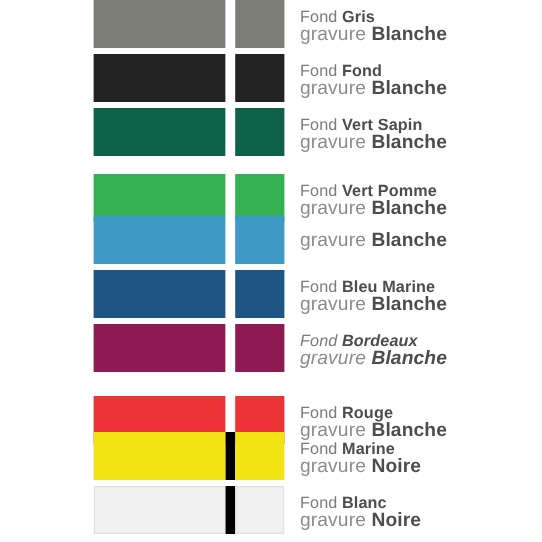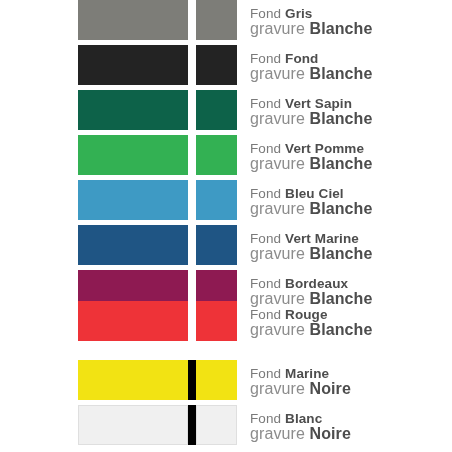--- a/index.html
+++ b/index.html
@@ -124,65 +124,64 @@
       <div class="swatch-band">
         <div class="swatch-main" style="background: rgb(13, 98, 73);"></div>
         <div class="swatch-gap" style="background: rgb(255, 255, 255);"></div>
         <div class="swatch-side" style="background: rgb(13, 98, 73);"></div>
       </div>
       <div class="swatch-text">
         <div class="line-fond"><span>Fond</span> <span class="name">Vert Sapin</span></div>
         <div class="line-gravure"><span>gravure</span> <span class="engrave">Blanche</span></div>
       </div>
     </div>
-    <div class="swatch-row" style="top: 135px;">
+    <div class="swatch-row" style="top: 145px;">
       <div class="swatch-band">
         <div class="swatch-main" style="background: rgb(51, 177, 83);"></div>
         <div class="swatch-gap" style="background: rgb(255, 255, 255);"></div>
         <div class="swatch-side" style="background: rgb(51, 177, 83);"></div>
       </div>
       <div class="swatch-text">
         <div class="line-fond"><span>Fond</span> <span class="name">Vert Pomme</span></div>
         <div class="line-gravure"><span>gravure</span> <span class="engrave">Blanche</span></div>
       </div>
     </div>
     <div class="swatch-row" style="top: 180px;">
       <div class="swatch-band">
         <div class="swatch-main" style="background: rgb(62, 154, 196);"></div>
         <div class="swatch-gap" style="background: rgb(255, 255, 255);"></div>
         <div class="swatch-side" style="background: rgb(62, 154, 196);"></div>
       </div>
       <div class="swatch-text">
-        <div class="line-fond"><span>Fond</span> <span class="name">Bleu Ciel</span></div>
         <div class="line-gravure"><span>gravure</span> <span class="engrave">Blanche</span></div>
       </div>
     </div>
     <div class="swatch-row" style="top: 225px;">
       <div class="swatch-band">
         <div class="swatch-main" style="background: rgb(31, 85, 132);"></div>
         <div class="swatch-gap" style="background: rgb(255, 255, 255);"></div>
         <div class="swatch-side" style="background: rgb(31, 85, 132);"></div>
       </div>
       <div class="swatch-text">
-        <div class="line-fond"><span>Fond</span> <span class="name">Vert Marine</span></div>
-        <div class="line-gravure"><span>gravure</span> <span class="engrave">Blanche</span></div>
-      </div>
-    </div>
-    <div class="swatch-row" style="top: 270px;">
+        <div class="line-fond"><span>Fond</span> <span class="name">Bleu Marine</span></div>
+        <div class="line-gravure"><span>gravure</span> <span class="engrave">Blanche</span></div>
+      </div>
+    </div>
+    <div class="swatch-row" style="top: 270px; font-style: italic;">
       <div class="swatch-band">
         <div class="swatch-main" style="background: rgb(142, 26, 82);"></div>
         <div class="swatch-gap" style="background: rgb(255, 255, 255);"></div>
         <div class="swatch-side" style="background: rgb(142, 26, 82);"></div>
       </div>
       <div class="swatch-text">
         <div class="line-fond"><span>Fond</span> <span class="name">Bordeaux</span></div>
         <div class="line-gravure"><span>gravure</span> <span class="engrave">Blanche</span></div>
       </div>
     </div>
-    <div class="swatch-row" style="top: 301px;">
+    <div class="swatch-row" style="top: 330px;">
       <div class="swatch-band">
         <div class="swatch-main" style="background: rgb(238, 51, 56);"></div>
         <div class="swatch-gap" style="background: rgb(255, 255, 255);"></div>
         <div class="swatch-side" style="background: rgb(238, 51, 56);"></div>
       </div>
       <div class="swatch-text">
         <div class="line-fond"><span>Fond</span> <span class="name">Rouge</span></div>
         <div class="line-gravure"><span>gravure</span> <span class="engrave">Blanche</span></div>
       </div>
     </div>

